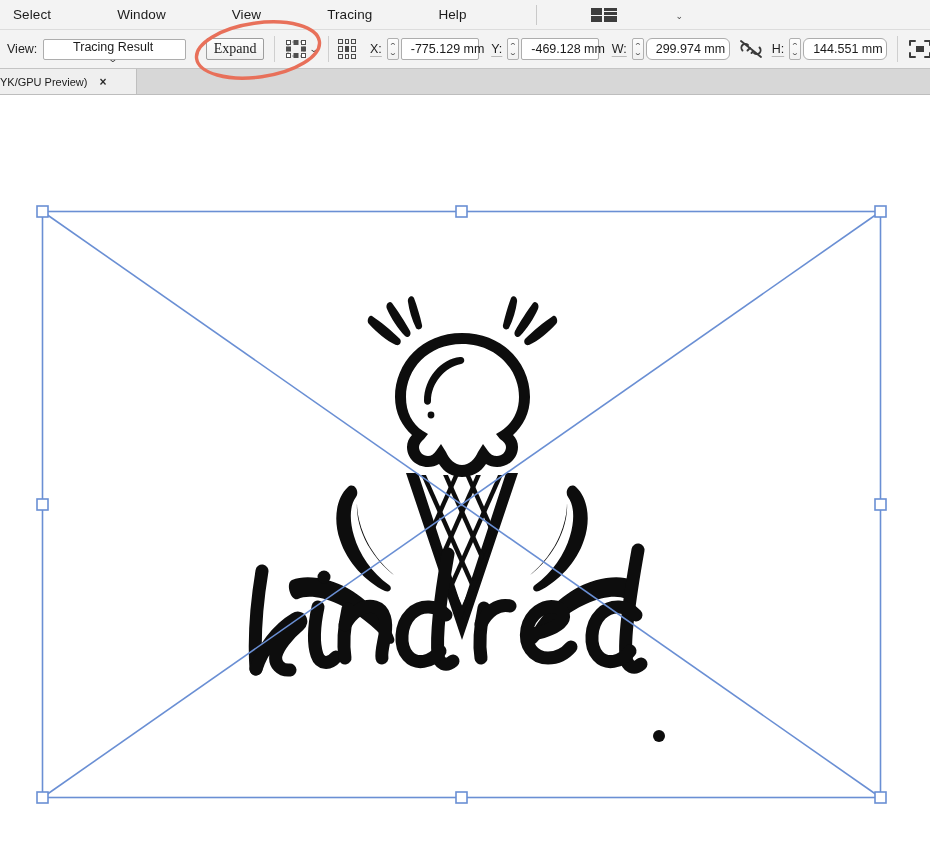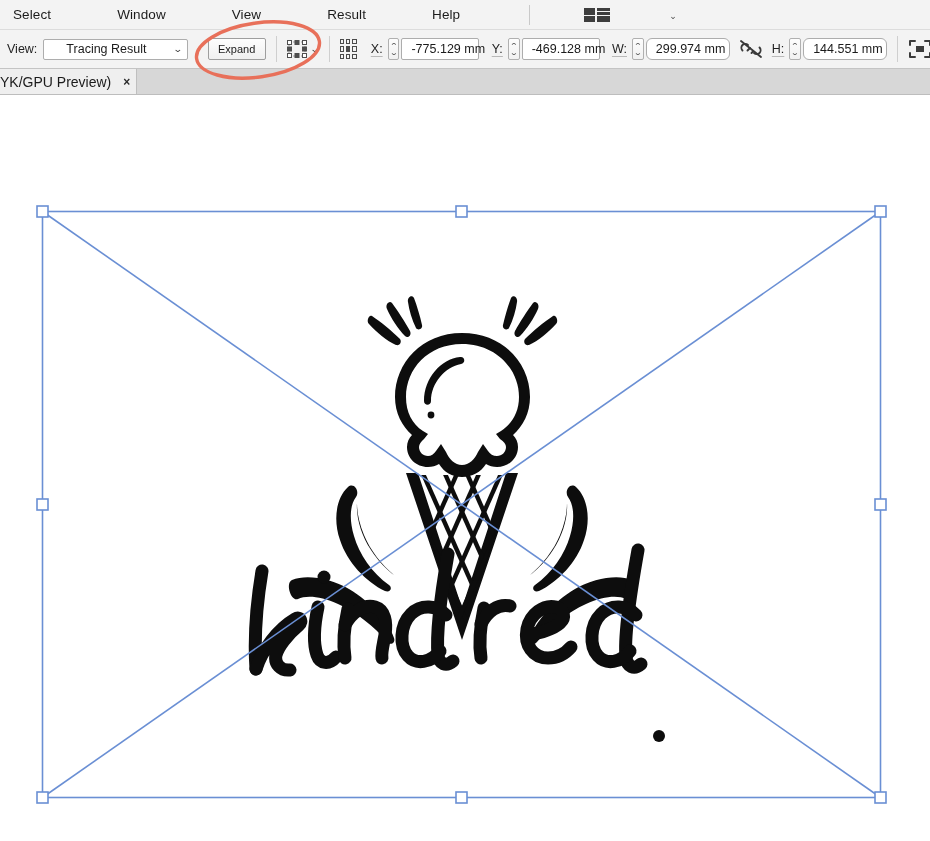--- a/index.html
+++ b/index.html
@@ -92,45 +92,47 @@
   }
   .select-box {
     width: 170px;
     height: 21px;
     background: #ffffff;
     border: 1px solid #adadad;
     border-radius: 2px;
     display: flex;
     align-items: center;
     justify-content: space-between;
-    padding: 0 5px 0 22px;
-    box-sizing: border-box;
+    padding: 0 5px 0 2px;
+    box-sizing: border-box;
+    flex-direction: column;
   }
   .select-box span.v {
     font-size: 12.5px;
     color: #1b1b1b;
   }
   .select-chev {
     font-size: 9px;
     color: #3c3c3c;
     transform: scaleX(1.35);
   }
   .expand-btn {
     width: 70px;
     height: 22px;
     margin-left: 20px;
     background: linear-gradient(#fdfdfd, #f0f0f0);
     border: 1px solid #9e9e9e;
     border-radius: 2px;
-    font-size: 11px;
+    font-size: 14px;
     color: #1b1b1b;
     display: flex;
     align-items: center;
     justify-content: center;
     box-sizing: border-box;
+    font-family: Liberation Serif, serif;
   }
   .tb-divider {
     width: 1px;
     height: 26px;
     background: #cfcfcf;
     margin: 0 10px;
   }
   .anchor-icon { width: 22px; height: 22px; position: relative; }
   .anchor-chev {
     font-size: 9px; color: #3c3c3c;
@@ -202,21 +204,21 @@
     left: -10px; top: 0;
     width: 147px; height: 25px;
     background: #efefef;
     border-right: 1px solid #bfbfbf;
     display: flex;
     align-items: center;
     box-sizing: border-box;
     padding-left: 10px;
   }
   .doc-tab .t {
-    font-size: 14px;
+    font-size: 11px;
     color: #1b1b1b;
     white-space: nowrap;
   }
   .tab-close {
     font-size: 12px;
     color: #2b2b2b;
     margin-left: 12px;
     font-weight: bold;
   }
 
@@ -239,21 +241,21 @@
     pointer-events: none;
   }
 </style>
 </head>
 <body>
 
 <div class="menubar">
   <div class="menu-item">Select</div>
   <div class="menu-item">Window</div>
   <div class="menu-item">View</div>
-  <div class="menu-item">Result</div>
+  <div class="menu-item">Tracing</div>
   <div class="menu-item">Help</div>
   <div class="menubar-sep"></div>
   <div class="workspace-icon">
     <i class="wi-a"></i>
       <i class="wi-b"></i>
       <i class="wi-c"></i>
       <i class="wi-d"></i>
       <i class="wi-e"></i>
   </div>
   <div class="ws-chev">⌄</div>

